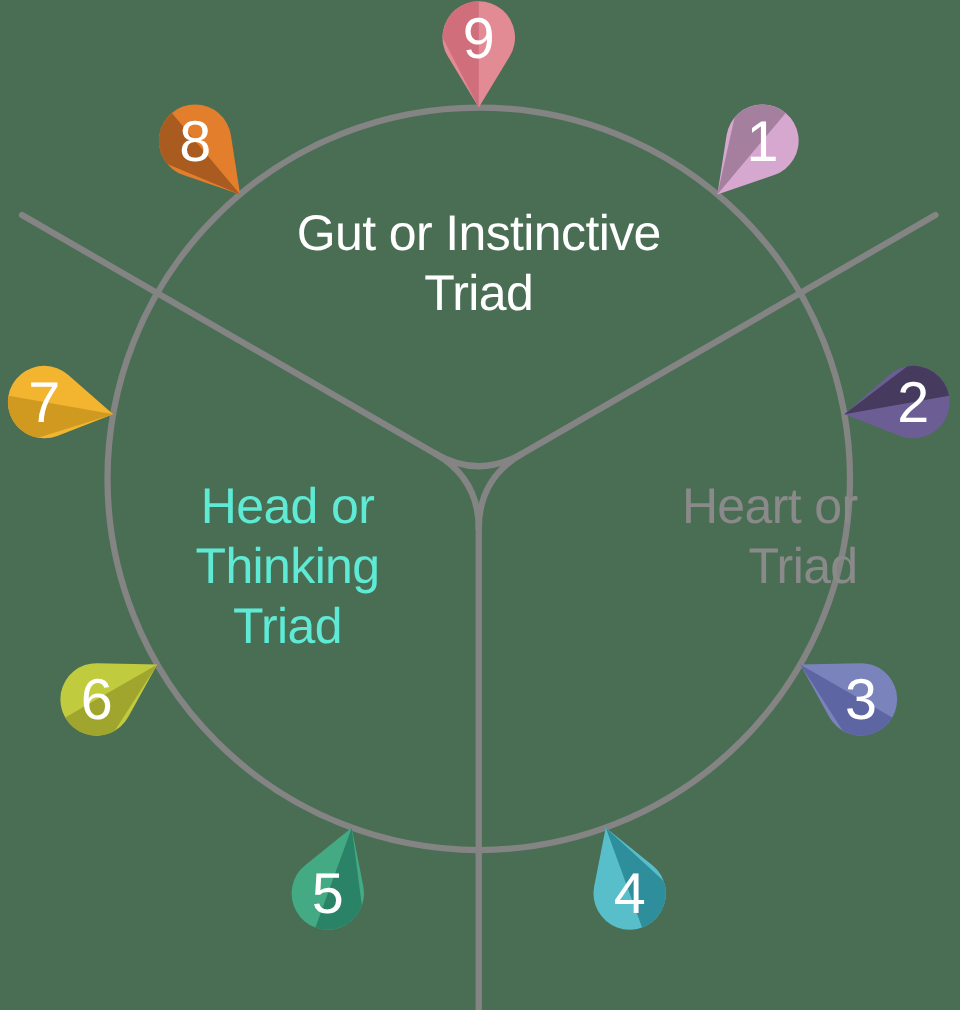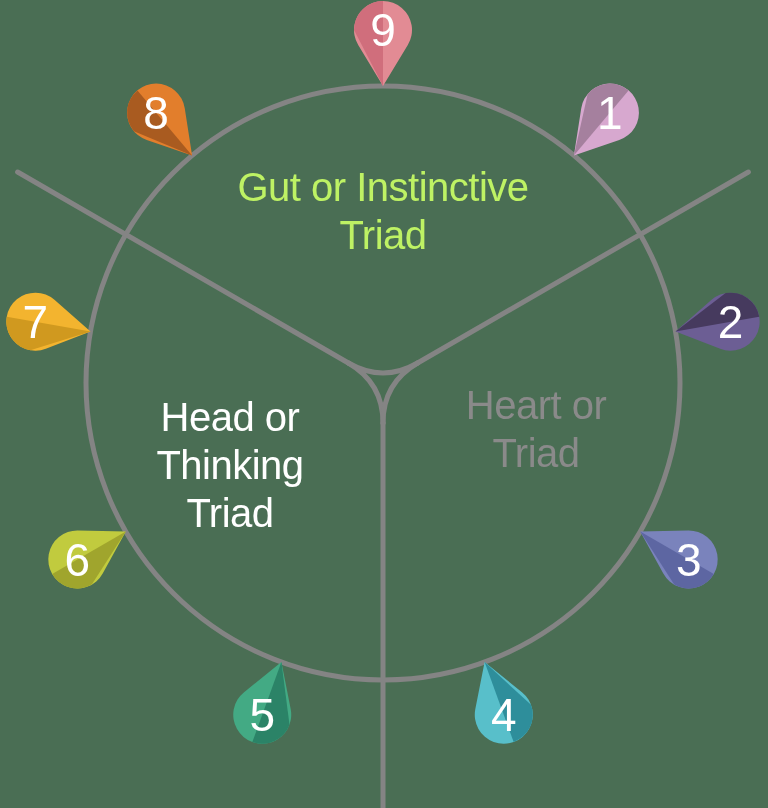--- a/index.html
+++ b/index.html
@@ -84,29 +84,29 @@
           <text x="-55.1" y="-9.7" dy="0.35em" text-anchor="middle" fill="#ffffff" class="pin-number-text">7</text>
         </g>
         <g transform="translate(192.1,155.5)">
           <path d="M0 0 L-24.8 -41 A29 29 0 1 1 24.8 -41 Z" fill="#e27e2c" transform="rotate(320)"></path>
           <path d="M0 0 L0 -85 A29 29 0 0 0 -29 -56 Z" fill="#a95b20" transform="rotate(320)"></path>
           <text x="-36.0" y="-42.9" dy="0.35em" text-anchor="middle" fill="#ffffff" class="pin-number-text">8</text>
         </g>
       </g>
   </svg>
 
-  <div class="triad-label" style="left: 183px; top: 163px; width: 400px; color: #bef264;">
+  <div class="triad-label" style="left: 183px; top: 163px; width: 400px; color: #ffffff;">
     <span>Gut or Instinctive</span>
     <span>Triad</span>
   </div>
 
-  <div class="triad-label" style="left: 80px; top: 393px; width: 300px; color: #ffffff;">
+  <div class="triad-label" style="left: 80px; top: 381px; width: 300px; color: #5eead4;">
     <span>Head or</span>
     <span>Thinking</span>
     <span>Triad</span>
   </div>
 
-  <div class="triad-label" style="left: 386px; top: 381px; width: 300px; color: rgb(138, 138, 138);">
+  <div class="triad-label" style="left: 386px; top: 381px; width: 300px; color: rgb(138, 138, 138); text-align: right;">
     <span>Heart or</span>
     <span>Triad</span>
   </div>
 
 </div>
 
 </body></html>

